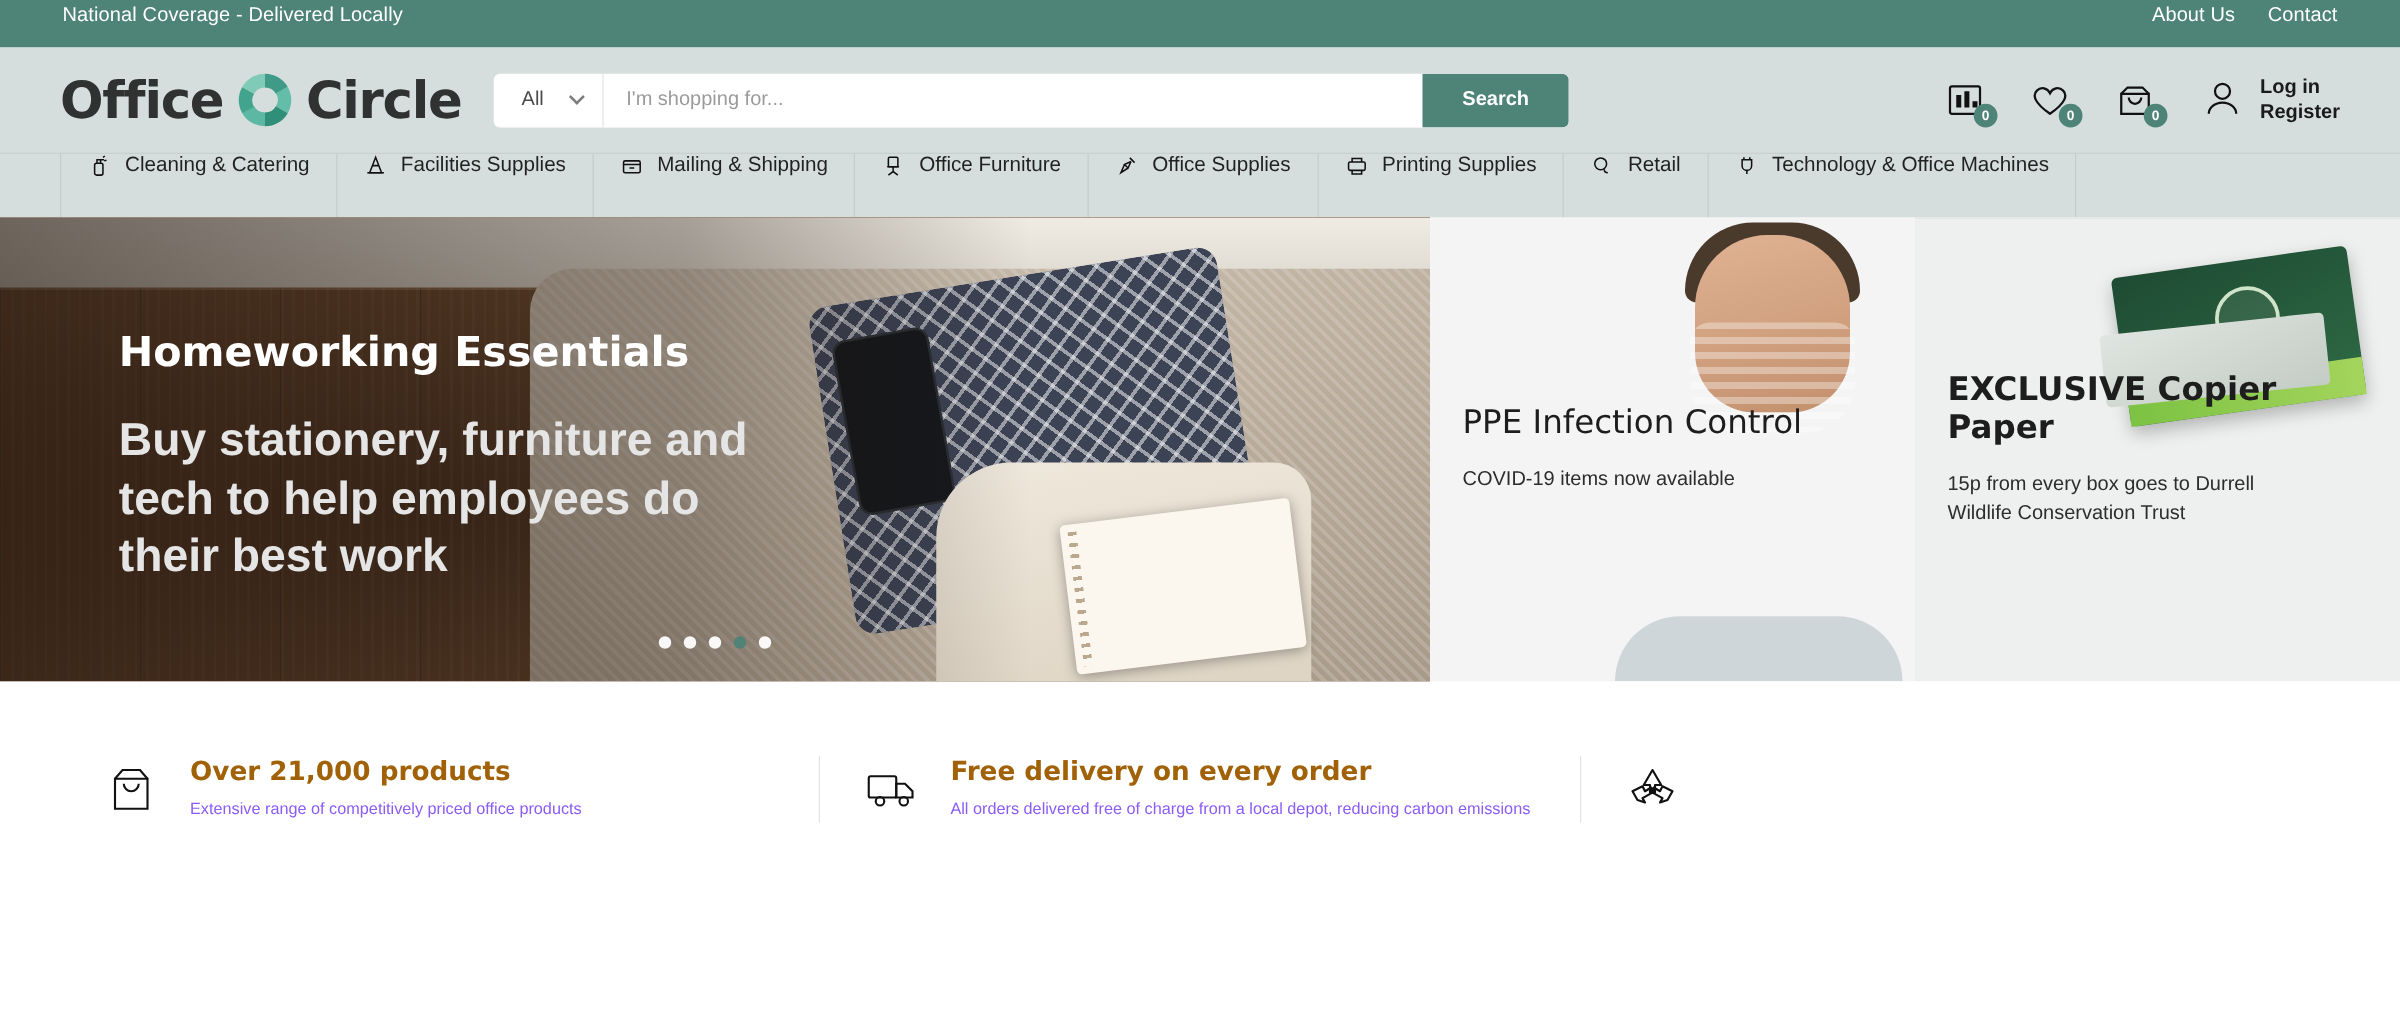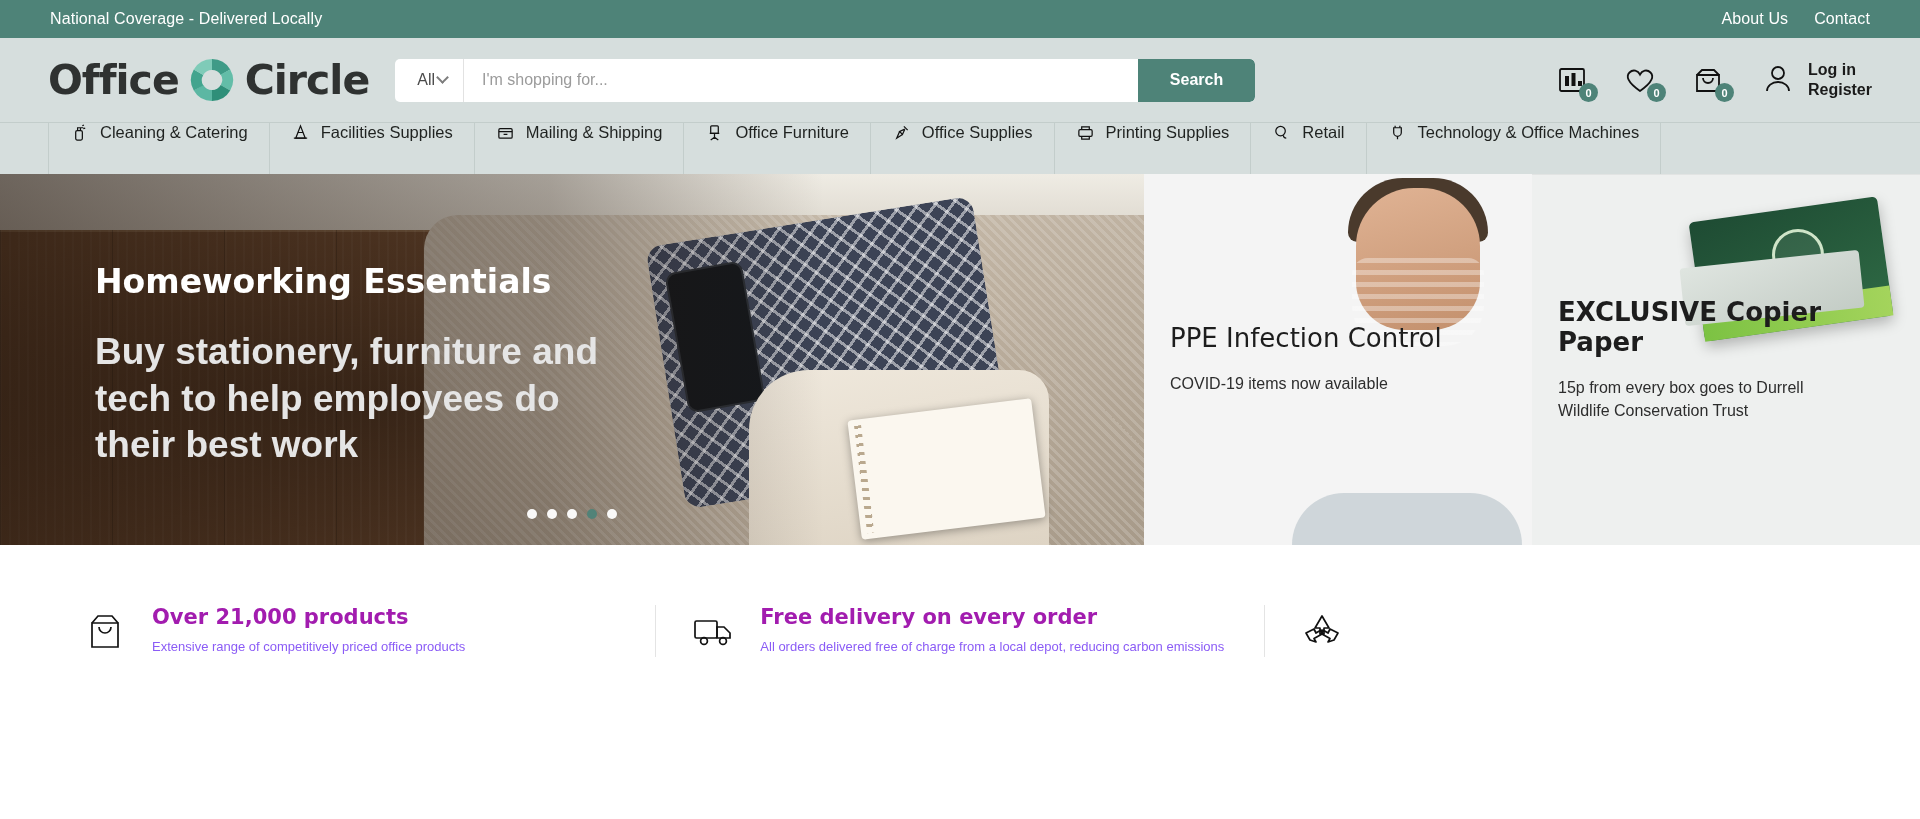--- a/index.html
+++ b/index.html
@@ -1,35 +1,35 @@
 <!DOCTYPE html>
 <html><head>
 <meta charset="utf-8">
 <style>
   *{box-sizing:border-box;margin:0;padding:0}
   html,body{width:1920px;height:819px;overflow:hidden}
   body{font-family:"Liberation Sans",sans-serif;background:#fff;color:#1a1a1a}
 
   
-  .topbar{height:38px;background:#4e8378;display:flex;align-items:center;
+  .topbar{height:38px;background:#4e8378;display:flex;align-items:flex-start;
     padding:4px 50px;color:#fff;font-size:16px;letter-spacing:.1px}
   .topbar .msg{flex:1}
   .topbar .links{display:flex;gap:26px}
   .topbar .links a{color:#fff;text-decoration:none;font-size:16px}
 
   
   .header{height:84px;background:#d6dedd;display:flex;align-items:center;padding:0 48px}
   .logo{display:flex;align-items:center;gap:6px;margin-right:26px;cursor:pointer}
   .logo-text{font-size:41px;font-weight:800;color:#2f3231;letter-spacing:-1px;
     font-family:"DejaVu Sans",sans-serif}
   .logo-mark{width:54px;height:54px;position:relative;flex:0 0 54px}
 
   .searchwrap{display:flex;align-items:stretch;height:43px;background:#fff;
     border-radius:5px;overflow:hidden;width:860px;margin-right:24px}
-  .sel{display:flex;align-items:center;gap:3px;padding:0 16px 0 22px;
+  .sel{display:flex;align-items:center;gap:22px;padding:0 16px 0 22px;
     font-size:16px;color:#4b4b4b;border-right:1px solid #e2e2e2;cursor:pointer;white-space:nowrap}
   .sel .chev{width:9px;height:9px;border-right:2px solid #7d7d7d;border-bottom:2px solid #7d7d7d;
     transform:rotate(45deg);margin-top:-5px}
   .sinput{flex:1;border:0;outline:0;padding:0 18px;font-size:16px;color:#333;
     font-family:"Liberation Sans",sans-serif;background:#fff}
   .sinput::placeholder{color:#9b9b9b}
   .sbtn{background:#4e8378;color:#fff;border:0;padding:0 32px;font-size:16px;font-weight:700;
     cursor:pointer;font-family:Liberation Sans, sans-serif;border-radius:0 5px 5px 0}
 
   .hicons{display:flex;align-items:center;gap:30px;margin-left:auto}
@@ -122,21 +122,21 @@
   .box2{position:absolute;right:58px;top:84px;width:180px;height:58px;transform:rotate(-6deg);
     background:linear-gradient(160deg,#dfe5e0,#c3ccc5);border-radius:4px}
   .globe{position:absolute;right:96px;top:54px;width:52px;height:52px;border-radius:50%;
     border:3px solid #cfe4c8;background:rgba(255,255,255,.08)}
 
   
   .features{height:274px;background:#fff;display:flex;align-items:flex-start;padding:60px 48px 0 48px}
   .feat{flex:1;display:flex;gap:24px;padding:0 34px}
   .feat + .feat{border-left:1px solid #e4e4e4}
   .feat svg{width:46px;height:46px;flex:0 0 46px;margin-top:2px}
-  .feat-h{font-size:21px;font-weight:700;color:#a21caf;margin-bottom:9px;
+  .feat-h{font-size:21px;font-weight:700;color:#a16207;margin-bottom:9px;
     font-family:"DejaVu Sans",sans-serif}
   .feat-p{font-size:13px;color:#8b5cf6;line-height:1.42}
 </style>
 </head>
 <body>
 
 <div class="topbar">
   <span class="msg">National Coverage - Delivered Locally</span>
   <span class="links">
     <a href="#">About Us</a>

